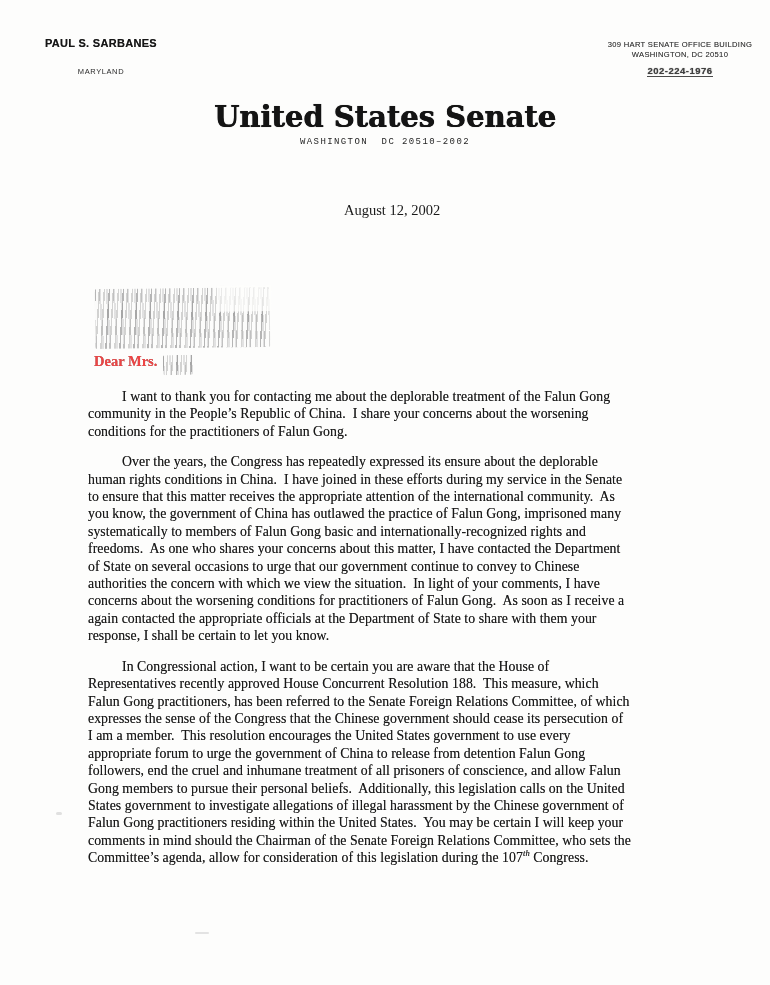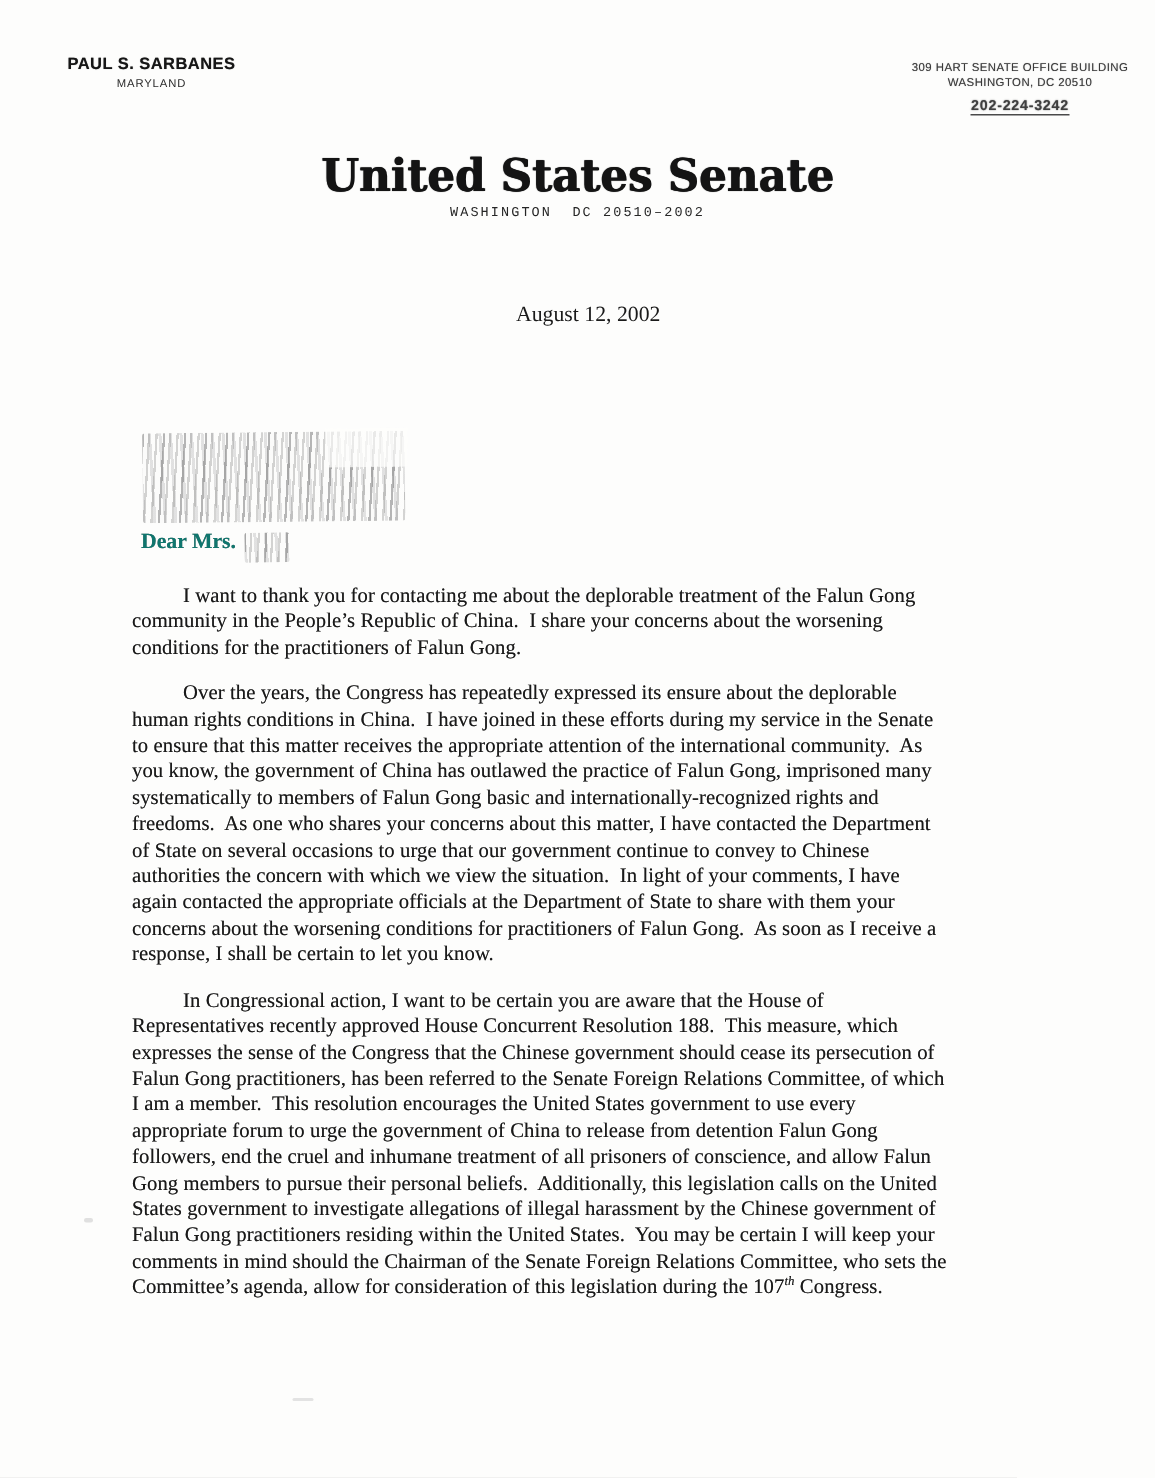--- a/index.html
+++ b/index.html
@@ -17,21 +17,21 @@
     position:absolute;left:45px;top:37px;
     font-family:"Liberation Sans", sans-serif;
     text-align:center;
   }
   .sender-name{
     font-size:11px;font-weight:bold;letter-spacing:0.3px;
     color:#161616;text-shadow:0 0 0.5px rgba(0,0,0,.6);
     white-space:pre;
   }
   .sender-state{
-    font-size:7.5px;letter-spacing:0.6px;color:#2a2a2a;margin-top:2px;
+    font-size:7.5px;letter-spacing:0.6px;color:#2a2a2a;margin-top:18px;
   }
   .office{
     position:absolute;left:596px;top:40px;width:168px;
     font-family:"Liberation Sans", sans-serif;
     text-align:center;color:#3b3b3b;
   }
   .office-line{font-size:7.6px;letter-spacing:0.3px;line-height:10px;white-space:pre;
     text-shadow:0 0 0.6px rgba(60,60,60,.55);}
   .office-phone{
     display:inline-block;margin-top:1px;
@@ -85,21 +85,21 @@
     content:"";position:absolute;right:-2px;top:-2px;width:55px;height:26px;
     background:rgba(253,253,252,.72);
   }
   .name-redaction{
     position:absolute;left:163px;top:355px;width:30px;height:20px;
     transform:rotate(-1deg);
   }
   
   .salutation{
     position:absolute;left:94px;top:353px;
-    font-size:14.5px;font-weight:bold;color:#0f766e;white-space:pre;
+    font-size:14.5px;font-weight:bold;color:#ef4444;white-space:pre;
     text-shadow:0 0 0.4px rgba(0,0,0,.5);
     text-align:center;
   }
   
   .letter-body{
     position:absolute;left:88px;top:388px;width:640px;
     font-size:13.8px;line-height:17.4px;color:#191919;
     letter-spacing:0.05px;
     text-shadow:0 0 0.35px rgba(0,0,0,.55);
   }
@@ -123,21 +123,21 @@
 <div class="page">
 
   <div class="sender">
     <div class="sender-name">PAUL S. SARBANES</div>
     <div class="sender-state">MARYLAND</div>
   </div>
 
   <div class="office">
     <div class="office-line">309 HART SENATE OFFICE BUILDING</div>
     <div class="office-line">WASHINGTON, DC 20510</div>
-    <span class="office-phone">202-224-3242</span>
+    <span class="office-phone">202-224-1976</span>
   </div>
 
   <div class="senate-title">United States Senate</div>
   <div class="senate-sub">WASHINGTON  DC 20510–2002</div>
 
   <div class="date-line">August 12, 2002</div>
 
   <div class="scribble address-redaction"></div>
 
   <div class="salutation">Dear Mrs.</div>
@@ -151,29 +151,29 @@
       </p>
       <p class="para">
         <span class="line first">Over the years, the Congress has repeatedly expressed its ensure about the deplorable</span>
         <span class="line">human rights conditions in China.  I have joined in these efforts during my service in the Senate</span>
         <span class="line">to ensure that this matter receives the appropriate attention of the international community.  As</span>
         <span class="line">you know, the government of China has outlawed the practice of Falun Gong, imprisoned many</span>
         <span class="line">systematically to members of Falun Gong basic and internationally-recognized rights and</span>
         <span class="line">freedoms.  As one who shares your concerns about this matter, I have contacted the Department</span>
         <span class="line">of State on several occasions to urge that our government continue to convey to Chinese</span>
         <span class="line">authorities the concern with which we view the situation.  In light of your comments, I have</span>
+        <span class="line">concerns about the worsening conditions for practitioners of Falun Gong.  As soon as I receive a</span>
         <span class="line">again contacted the appropriate officials at the Department of State to share with them your</span>
-        <span class="line">concerns about the worsening conditions for practitioners of Falun Gong.  As soon as I receive a</span>
         <span class="line">response, I shall be certain to let you know.</span>
       </p>
       <p class="para">
         <span class="line first">In Congressional action, I want to be certain you are aware that the House of</span>
         <span class="line">Representatives recently approved House Concurrent Resolution 188.  This measure, which</span>
+        <span class="line">Falun Gong practitioners, has been referred to the Senate Foreign Relations Committee, of which</span>
         <span class="line">expresses the sense of the Congress that the Chinese government should cease its persecution of</span>
-        <span class="line">Falun Gong practitioners, has been referred to the Senate Foreign Relations Committee, of which</span>
         <span class="line">I am a member.  This resolution encourages the United States government to use every</span>
         <span class="line">appropriate forum to urge the government of China to release from detention Falun Gong</span>
         <span class="line">followers, end the cruel and inhumane treatment of all prisoners of conscience, and allow Falun</span>
         <span class="line">Gong members to pursue their personal beliefs.  Additionally, this legislation calls on the United</span>
         <span class="line">States government to investigate allegations of illegal harassment by the Chinese government of</span>
         <span class="line">Falun Gong practitioners residing within the United States.  You may be certain I will keep your</span>
         <span class="line">comments in mind should the Chairman of the Senate Foreign Relations Committee, who sets the</span>
         <span class="line">Committee’s agenda, allow for consideration of this legislation during the 107<sup>th</sup> Congress.</span>
       </p>
     </div>

